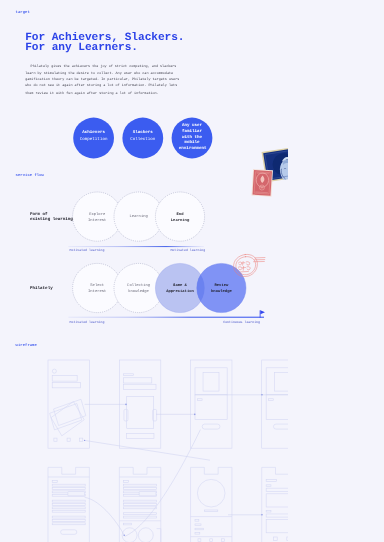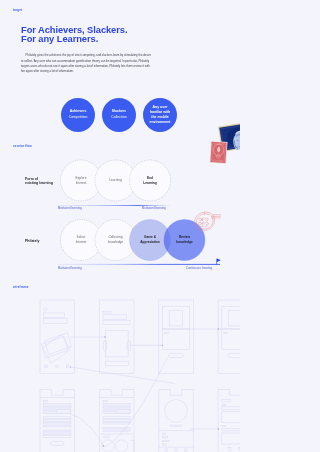--- a/index.html
+++ b/index.html
@@ -1,18 +1,18 @@
 <!DOCTYPE html>
 <html><head>
 <meta charset="utf-8">
 <style>
   html,body{margin:0;padding:0;}
   body{width:240px;height:452px;overflow:hidden;background:#f4f4fc;
        font-family:"Liberation Sans",sans-serif;-webkit-font-smoothing:antialiased;}
-  .page{position:relative;width:240px;height:452px;background:#f4f4fc;}
+  .page{position:relative;width:240px;height:452px;background:#f4f4fc;font-family:Liberation Mono, monospace;}
 
   
   .sec-label{position:absolute;font-size:3.2px;font-weight:700;color:#4a63ef;
              letter-spacing:.05px;line-height:1;}
 
   
   .hero-h{position:absolute;left:21px;font-size:9.3px;font-weight:700;color:#2c43e8;
           line-height:9.3px;letter-spacing:-0.05px;white-space:nowrap;}
   .hero-p{position:absolute;left:21px;top:53.4px;width:131px;font-size:2.85px;
           line-height:5.3px;color:#40404d;letter-spacing:0.005px;text-indent:4.5px;}

